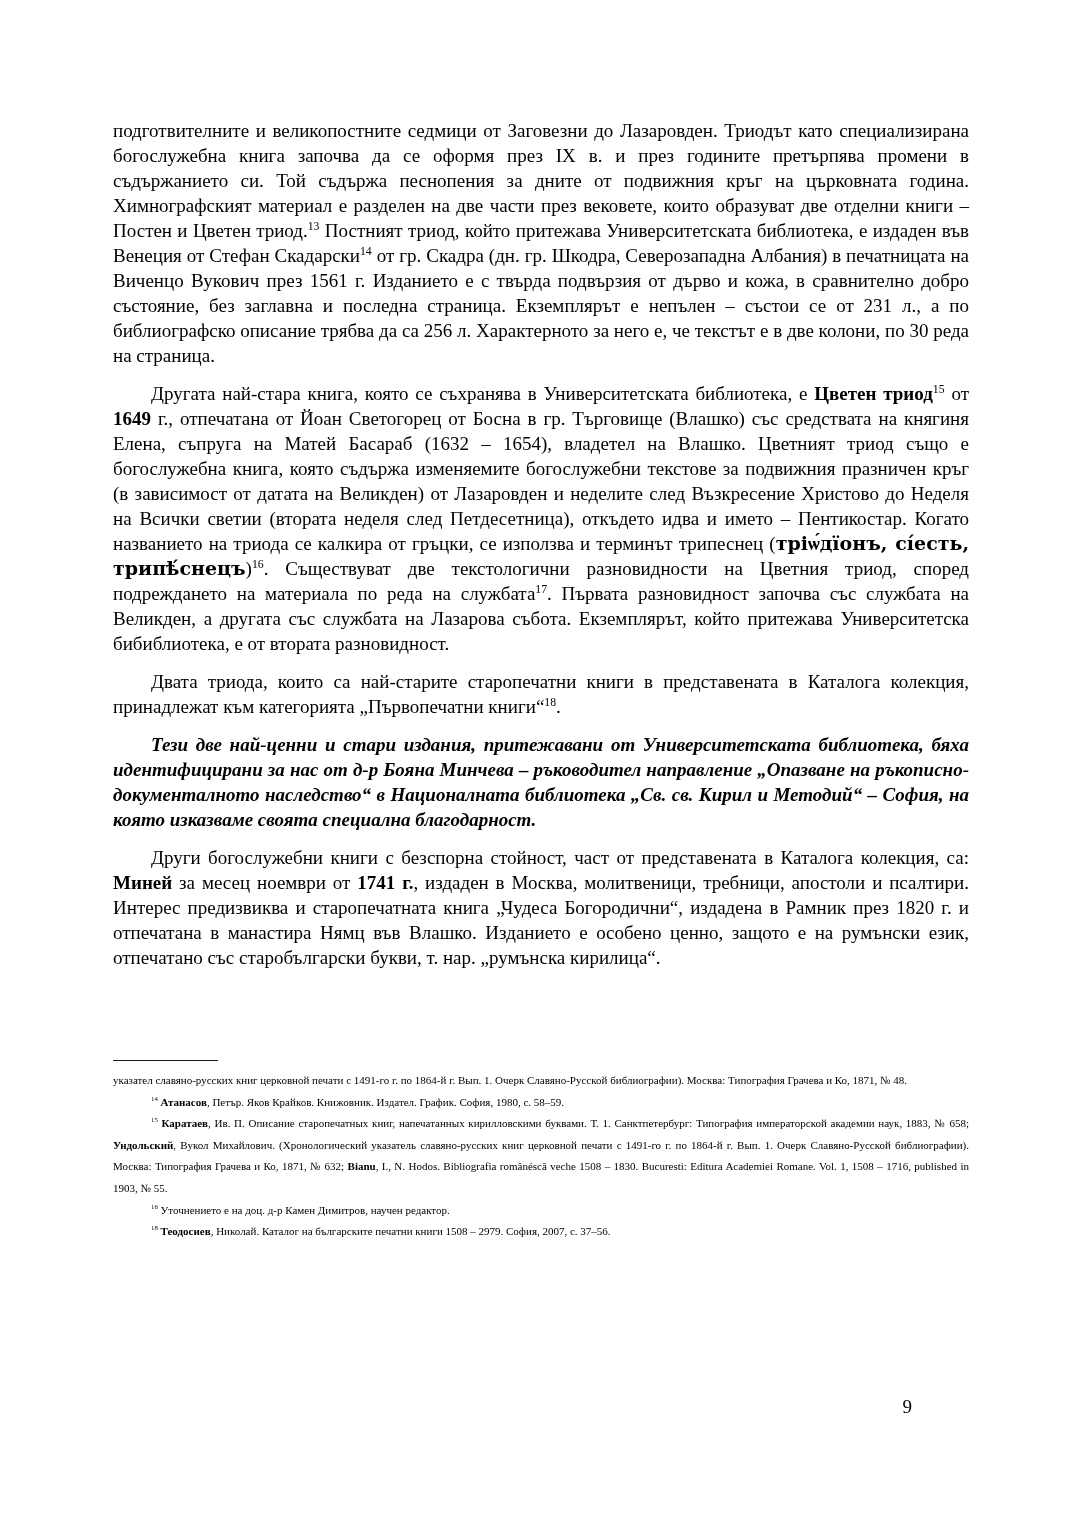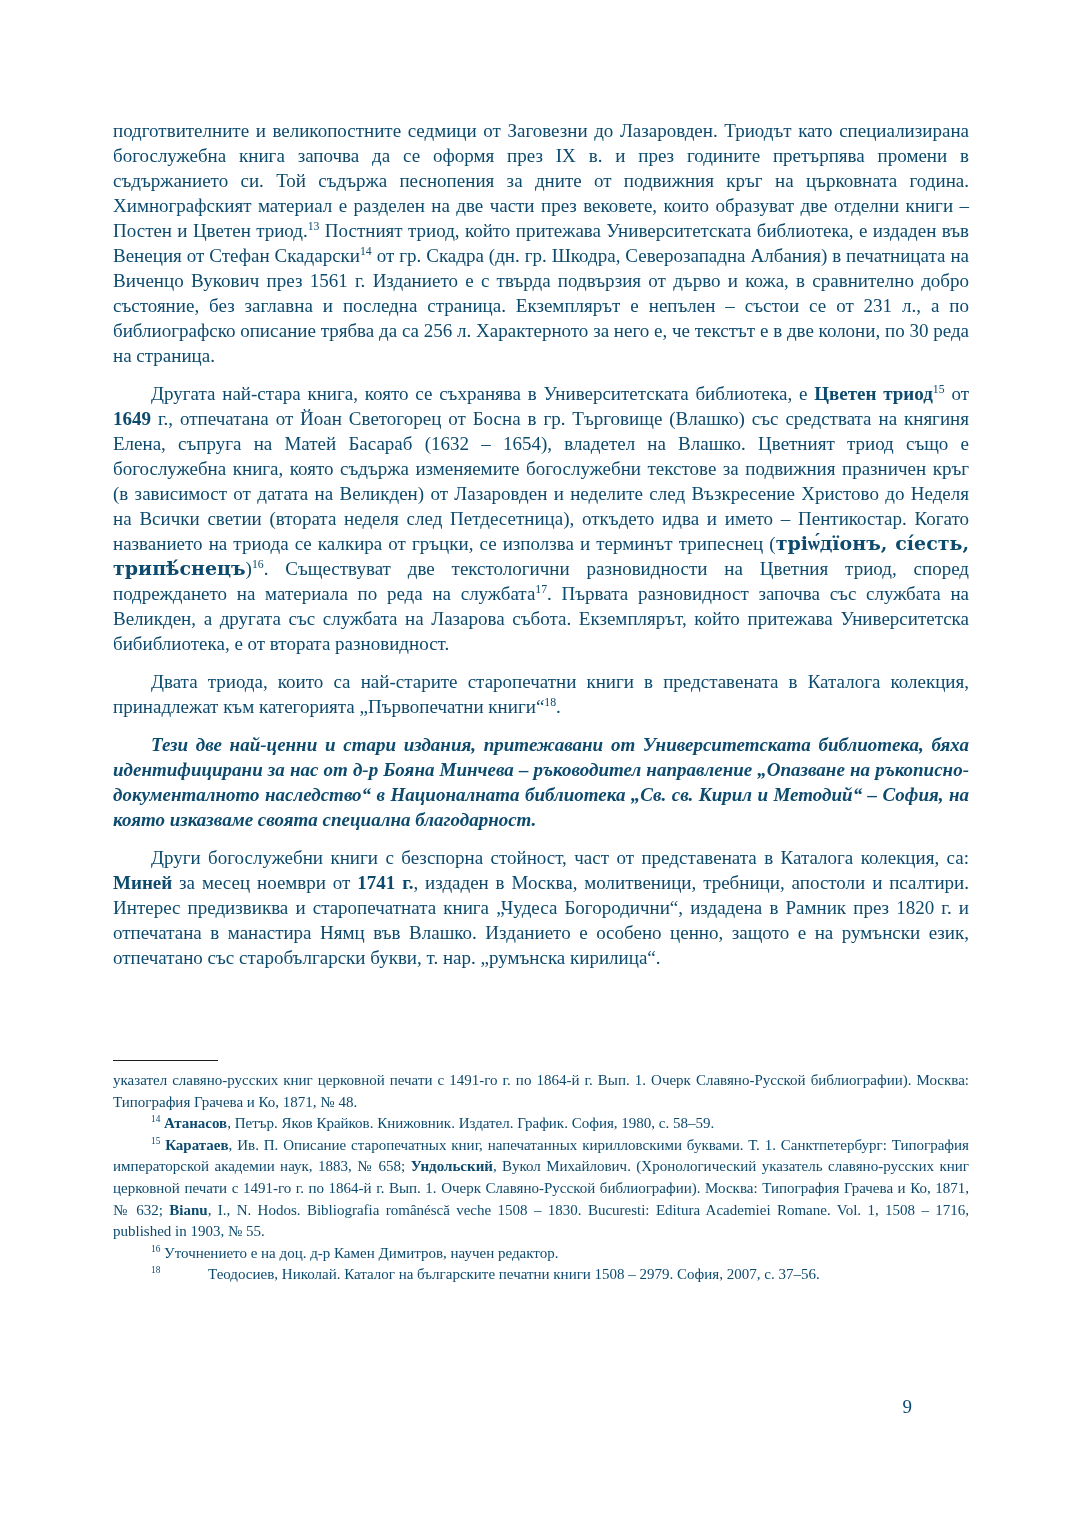--- a/index.html
+++ b/index.html
@@ -2,21 +2,21 @@
 <html lang="bg"><head>
 <meta charset="utf-8">
 <style>
   html, body { margin: 0; padding: 0; background: #ffffff; }
   .page {
     position: relative;
     width: 1080px;
     height: 1527px;
     background: #ffffff;
     font-family: "Liberation Serif", "DejaVu Serif", serif;
-    color: #0c4a6e;
+    color: #000000;
     overflow: hidden;
   }
   .content {
     position: absolute;
     left: 113px;
     top: 118px;
     width: 856px;
     font-size: 19px;
     line-height: 25px;
     text-align: justify;
@@ -30,21 +30,21 @@
   }
   .cs {
     font-family: "DejaVu Serif", serif;
     font-weight: bold;
   }
   .footnotes {
     position: absolute;
     left: 113px;
     top: 1060px;
     width: 856px;
-    font-size: 15px;
+    font-size: 11px;
     line-height: 21.6px;
     text-align: justify;
   }
   .fn-rule {
     width: 105px;
     height: 0;
     border-top: 1.5px solid #1c1c1c;
     margin-bottom: 9px;
   }
   .fn { margin: 0; }
@@ -69,18 +69,18 @@
     <p class="para indent"><span style="font-weight: bold; font-style: italic;">Тези две най-ценни и стари издания, притежавани от Университетската библиотека, бяха идентифицирани за нас от д-р Бояна Минчева – ръководител направление „Опазване на ръкописно-документалното наследство“ в Националната библиотека „Св. св. Кирил и Методий“ – София, на която изказваме своята специална благодарност.</span></p>
     <p class="para indent"><span>Други богослужебни книги с безспорна стойност, част от представената в Каталога колекция, са: </span><span style="font-weight: bold;">Миней</span><span> за месец ноември от </span><span style="font-weight: bold;">1741 г.</span><span>, издаден в Москва, молитвеници, требници, апостоли и псалтири. Интерес предизвиква и старопечатната книга „Чудеса Богородични“, издадена в Рамник през 1820 г. и отпечатана в манастира Нямц във Влашко. Изданието е особено ценно, защото е на румънски език, отпечатано със старобългарски букви, т. нар. „румънска кирилица“.</span></p>
   </div>
 
   <div class="footnotes">
     <div class="fn-rule"></div>
     <p class="fn"><span>указател славяно-русских книг церковной печати с 1491-го г. по 1864-й г. Вып. 1. Очерк Славяно-Русской библиографии). Москва: Типография Грачева и Ко, 1871, № 48.</span></p>
     <p class="fn indent"><sup>14</sup><span> </span><span style="font-weight: bold;">Атанасов</span><span>, Петър. Яков Крайков. Книжовник. Издател. График. София, 1980, с. 58–59.</span></p>
     <p class="fn indent"><sup>15</sup><span> </span><span style="font-weight: bold;">Каратаев</span><span>, Ив. П. Описание старопечатных книг, напечатанных кирилловскими буквами. Т. 1. Санктпетербург: Типография императорской академии наук, 1883, № 658; </span><span style="font-weight: bold;">Ундольский</span><span>, Вукол Михайлович. (Хронологический указатель славяно-русских книг церковной печати с 1491-го г. по 1864-й г. Вып. 1. Очерк Славяно-Русской библиографии). Москва: Типография Грачева и Ко, 1871, № 632; </span><span style="font-weight: bold;">Bianu</span><span>, I., N. Hodos. Bibliografia românéscă veche 1508 – 1830. Bucuresti: Editura Academiei Romane. Vol. 1, 1508 – 1716, published in 1903, № 55.</span></p>
     <p class="fn indent"><sup>16</sup><span> Уточнението е на доц. д-р Камен Димитров, научен редактор.</span></p>
-    <p class="fn indent"><sup>18</sup><span> </span><span style="font-weight: normal; margin-left: 44px;">Теодосиев</span><span>, Николай. Каталог на българските печатни книги 1508 – 2979. София, 2007, с. 37–56.</span></p>
+    <p class="fn indent"><sup>18</sup><span> </span><span style="font-weight: bold;">Теодосиев</span><span>, Николай. Каталог на българските печатни книги 1508 – 2979. София, 2007, с. 37–56.</span></p>
   </div>
 
   <div class="page-number">9</div>
 
 </div>
 
 </body></html>

